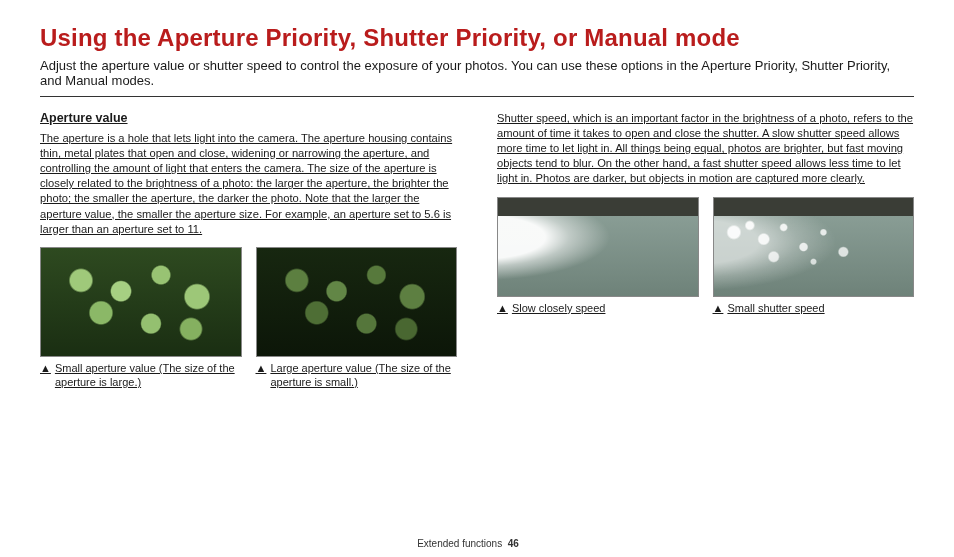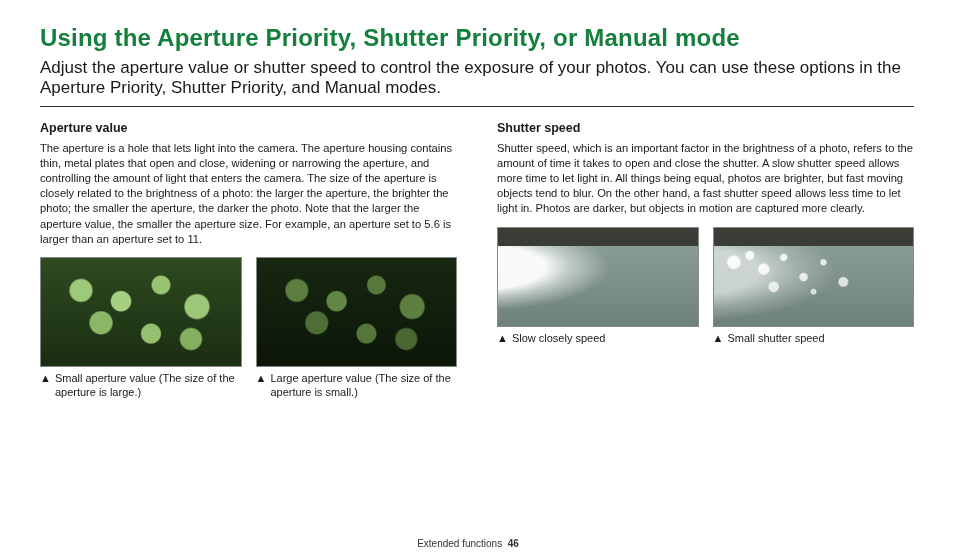--- a/index.html
+++ b/index.html
@@ -7,35 +7,36 @@
       width:954px; height:557px;
       font-family: "Segoe UI", "Helvetica Neue", Arial, sans-serif;
       color:#1a1a1a;
       background:#fff;
       padding:24px 40px 0 40px;
       position:relative;
     }
     h1.page-title {
       font-size:24px;
       font-weight:700;
-      color:#15803d;
+      color:#b91c1c;
       margin-bottom:6px;
       letter-spacing:0.2px;
     }
     .intro {
-      font-size:17px;
+      font-size:13px;
       padding-bottom:4px;
     }
     .rule {
       border-top:1px solid #333;
       margin:4px 0 14px 0;
     }
     .cols {
       display:flex;
       gap:40px;
+      text-decoration:underline;
     }
     .col { flex:1; }
     h2.subhead {
       font-size:12.5px;
       font-weight:700;
       margin-bottom:6px;
     }
     p.body {
       font-size:11.2px;
       line-height:1.35;
@@ -141,21 +142,20 @@
         <div class="photo plant-dark"></div>
         <div class="caption">
           <span class="tri">▲</span>
           <span>Large aperture value (The size of the aperture is small.)</span>
         </div>
       </div>
     </div>
   </div>
 
   <div class="col">
-    <h2 class="subhead">Shutter speed</h2>
     <p class="body">Shutter speed, which is an important factor in the brightness of a photo, refers to the amount of time it takes to open and close the shutter. A slow shutter speed allows more time to let light in. All things being equal, photos are brighter, but fast moving objects tend to blur. On the other hand, a fast shutter speed allows less time to let light in. Photos are darker, but objects in motion are captured more clearly.</p>
 
     <div class="img-row">
       <div class="img-block">
         <div class="photo photo-b water-slow"></div>
         <div class="caption">
           <span class="tri">▲</span>
           <span>Slow closely speed</span>
         </div>
       </div>

